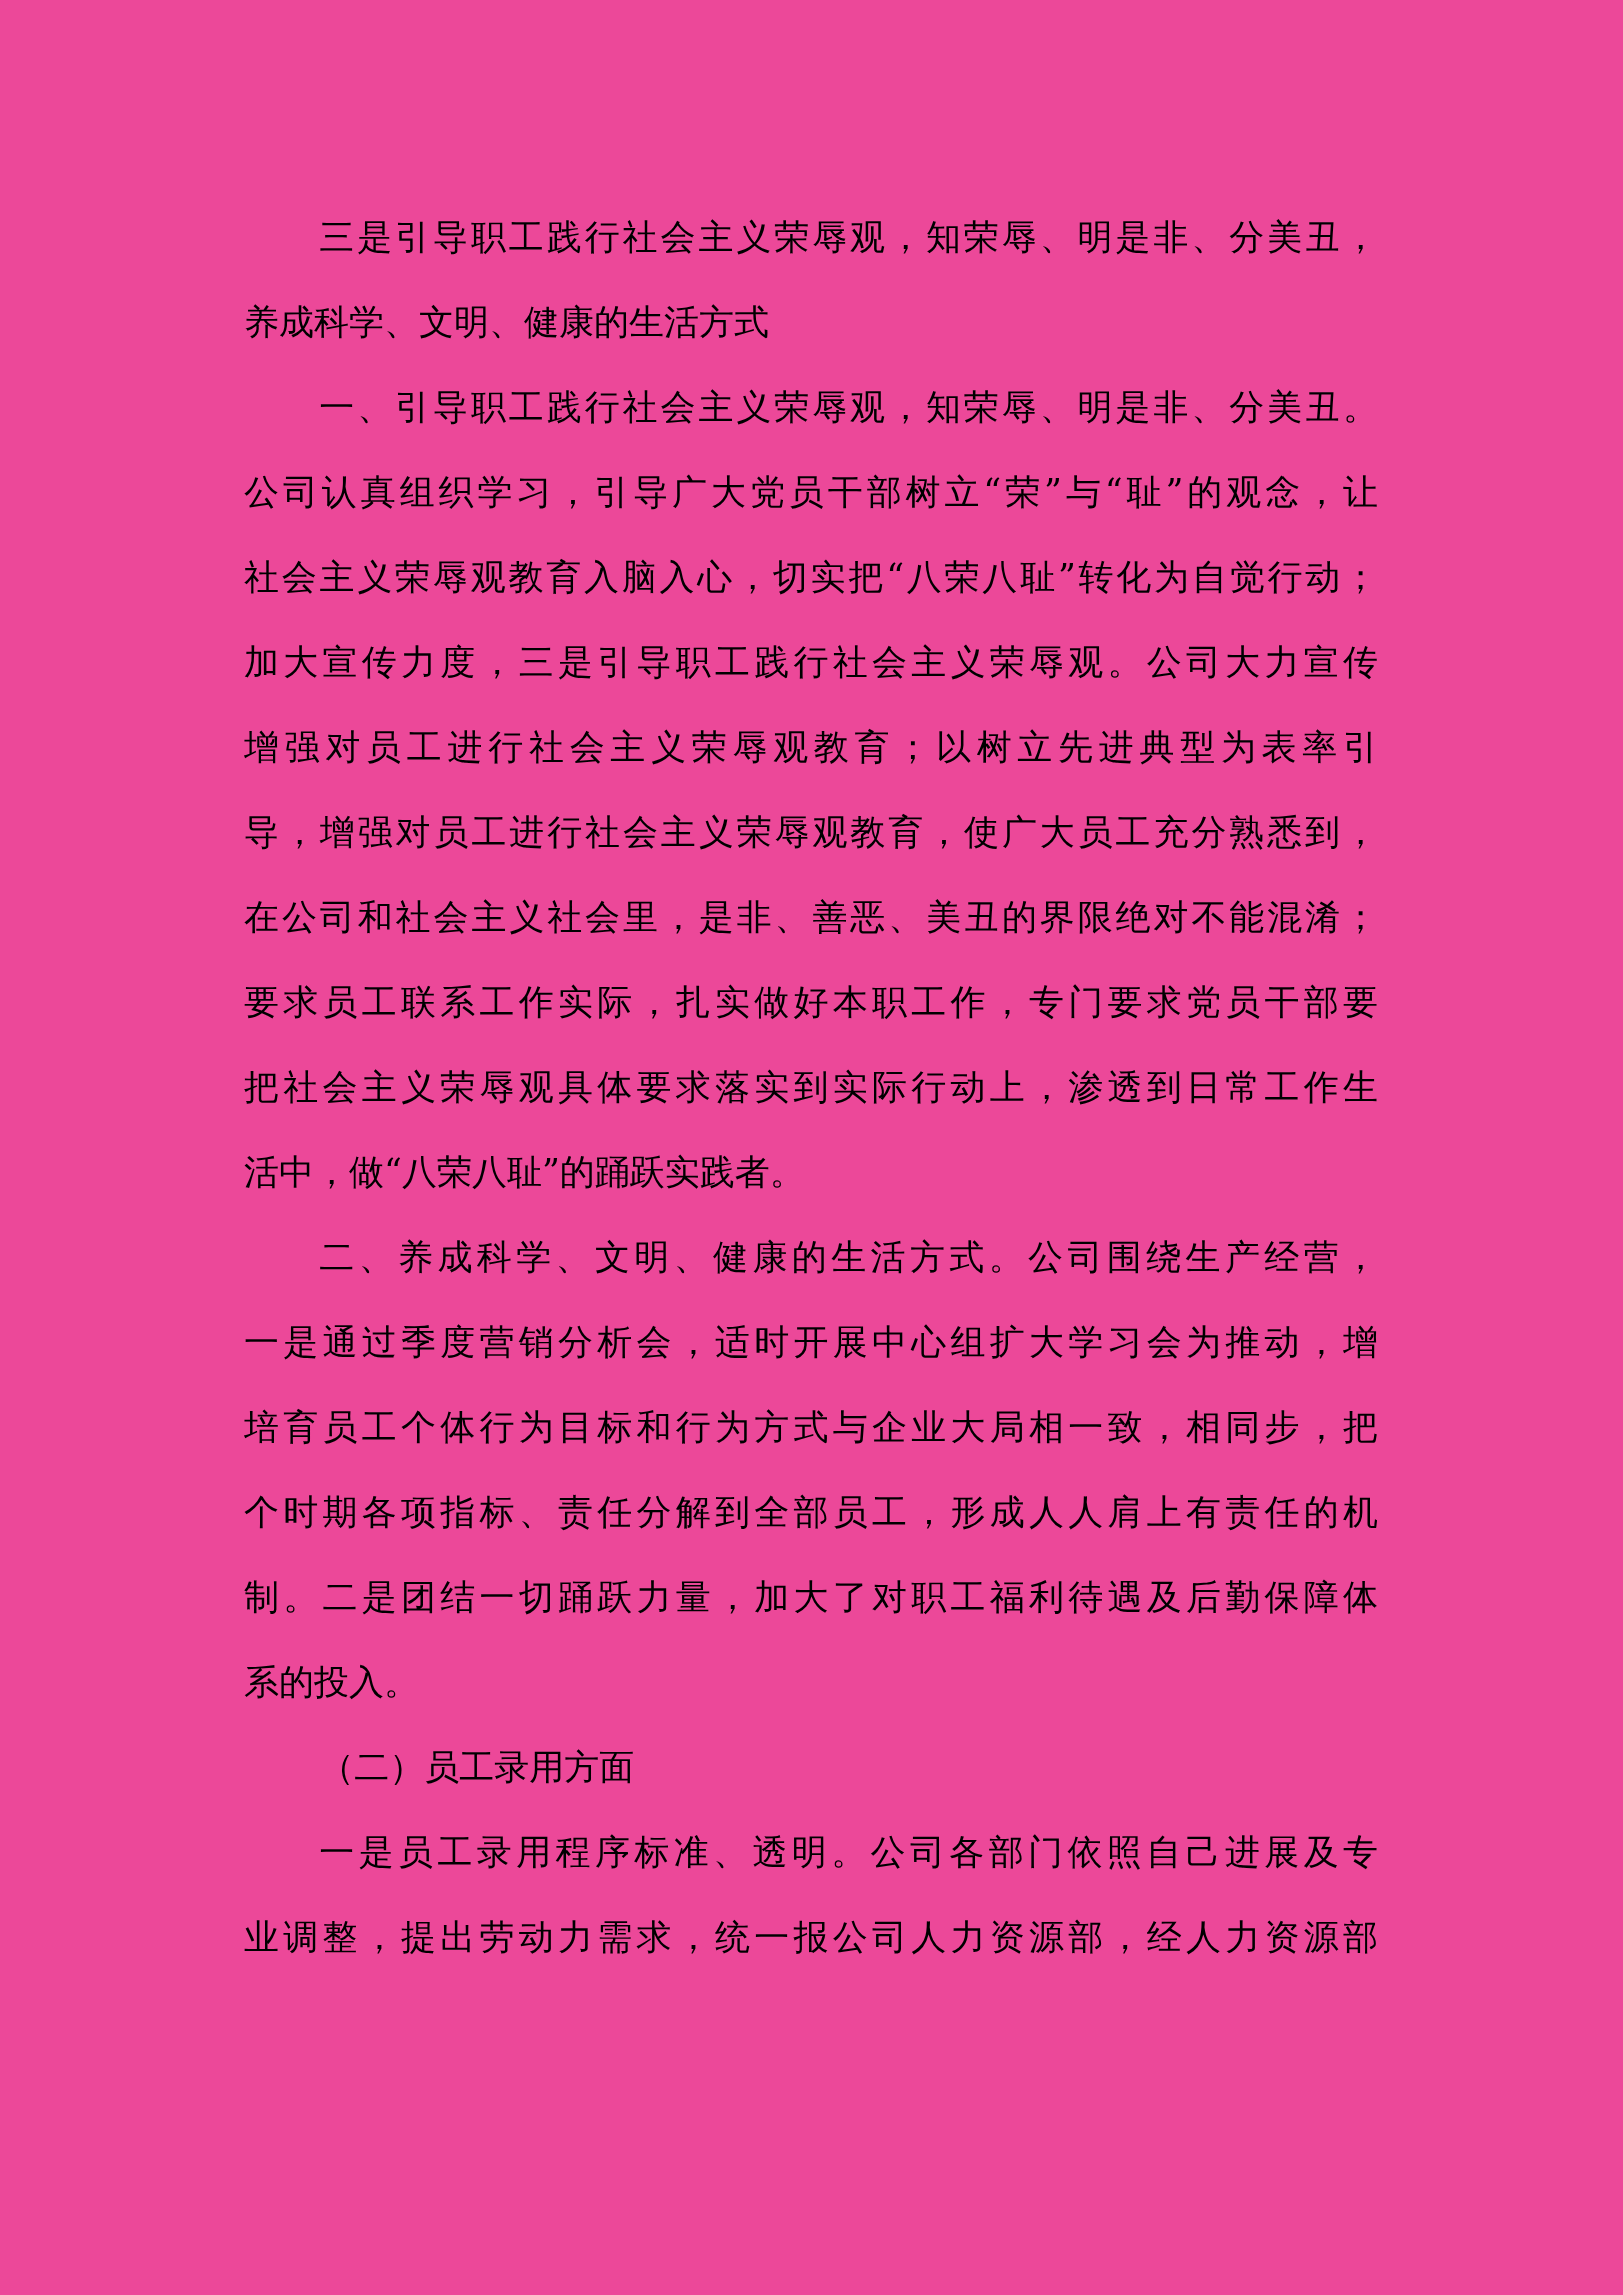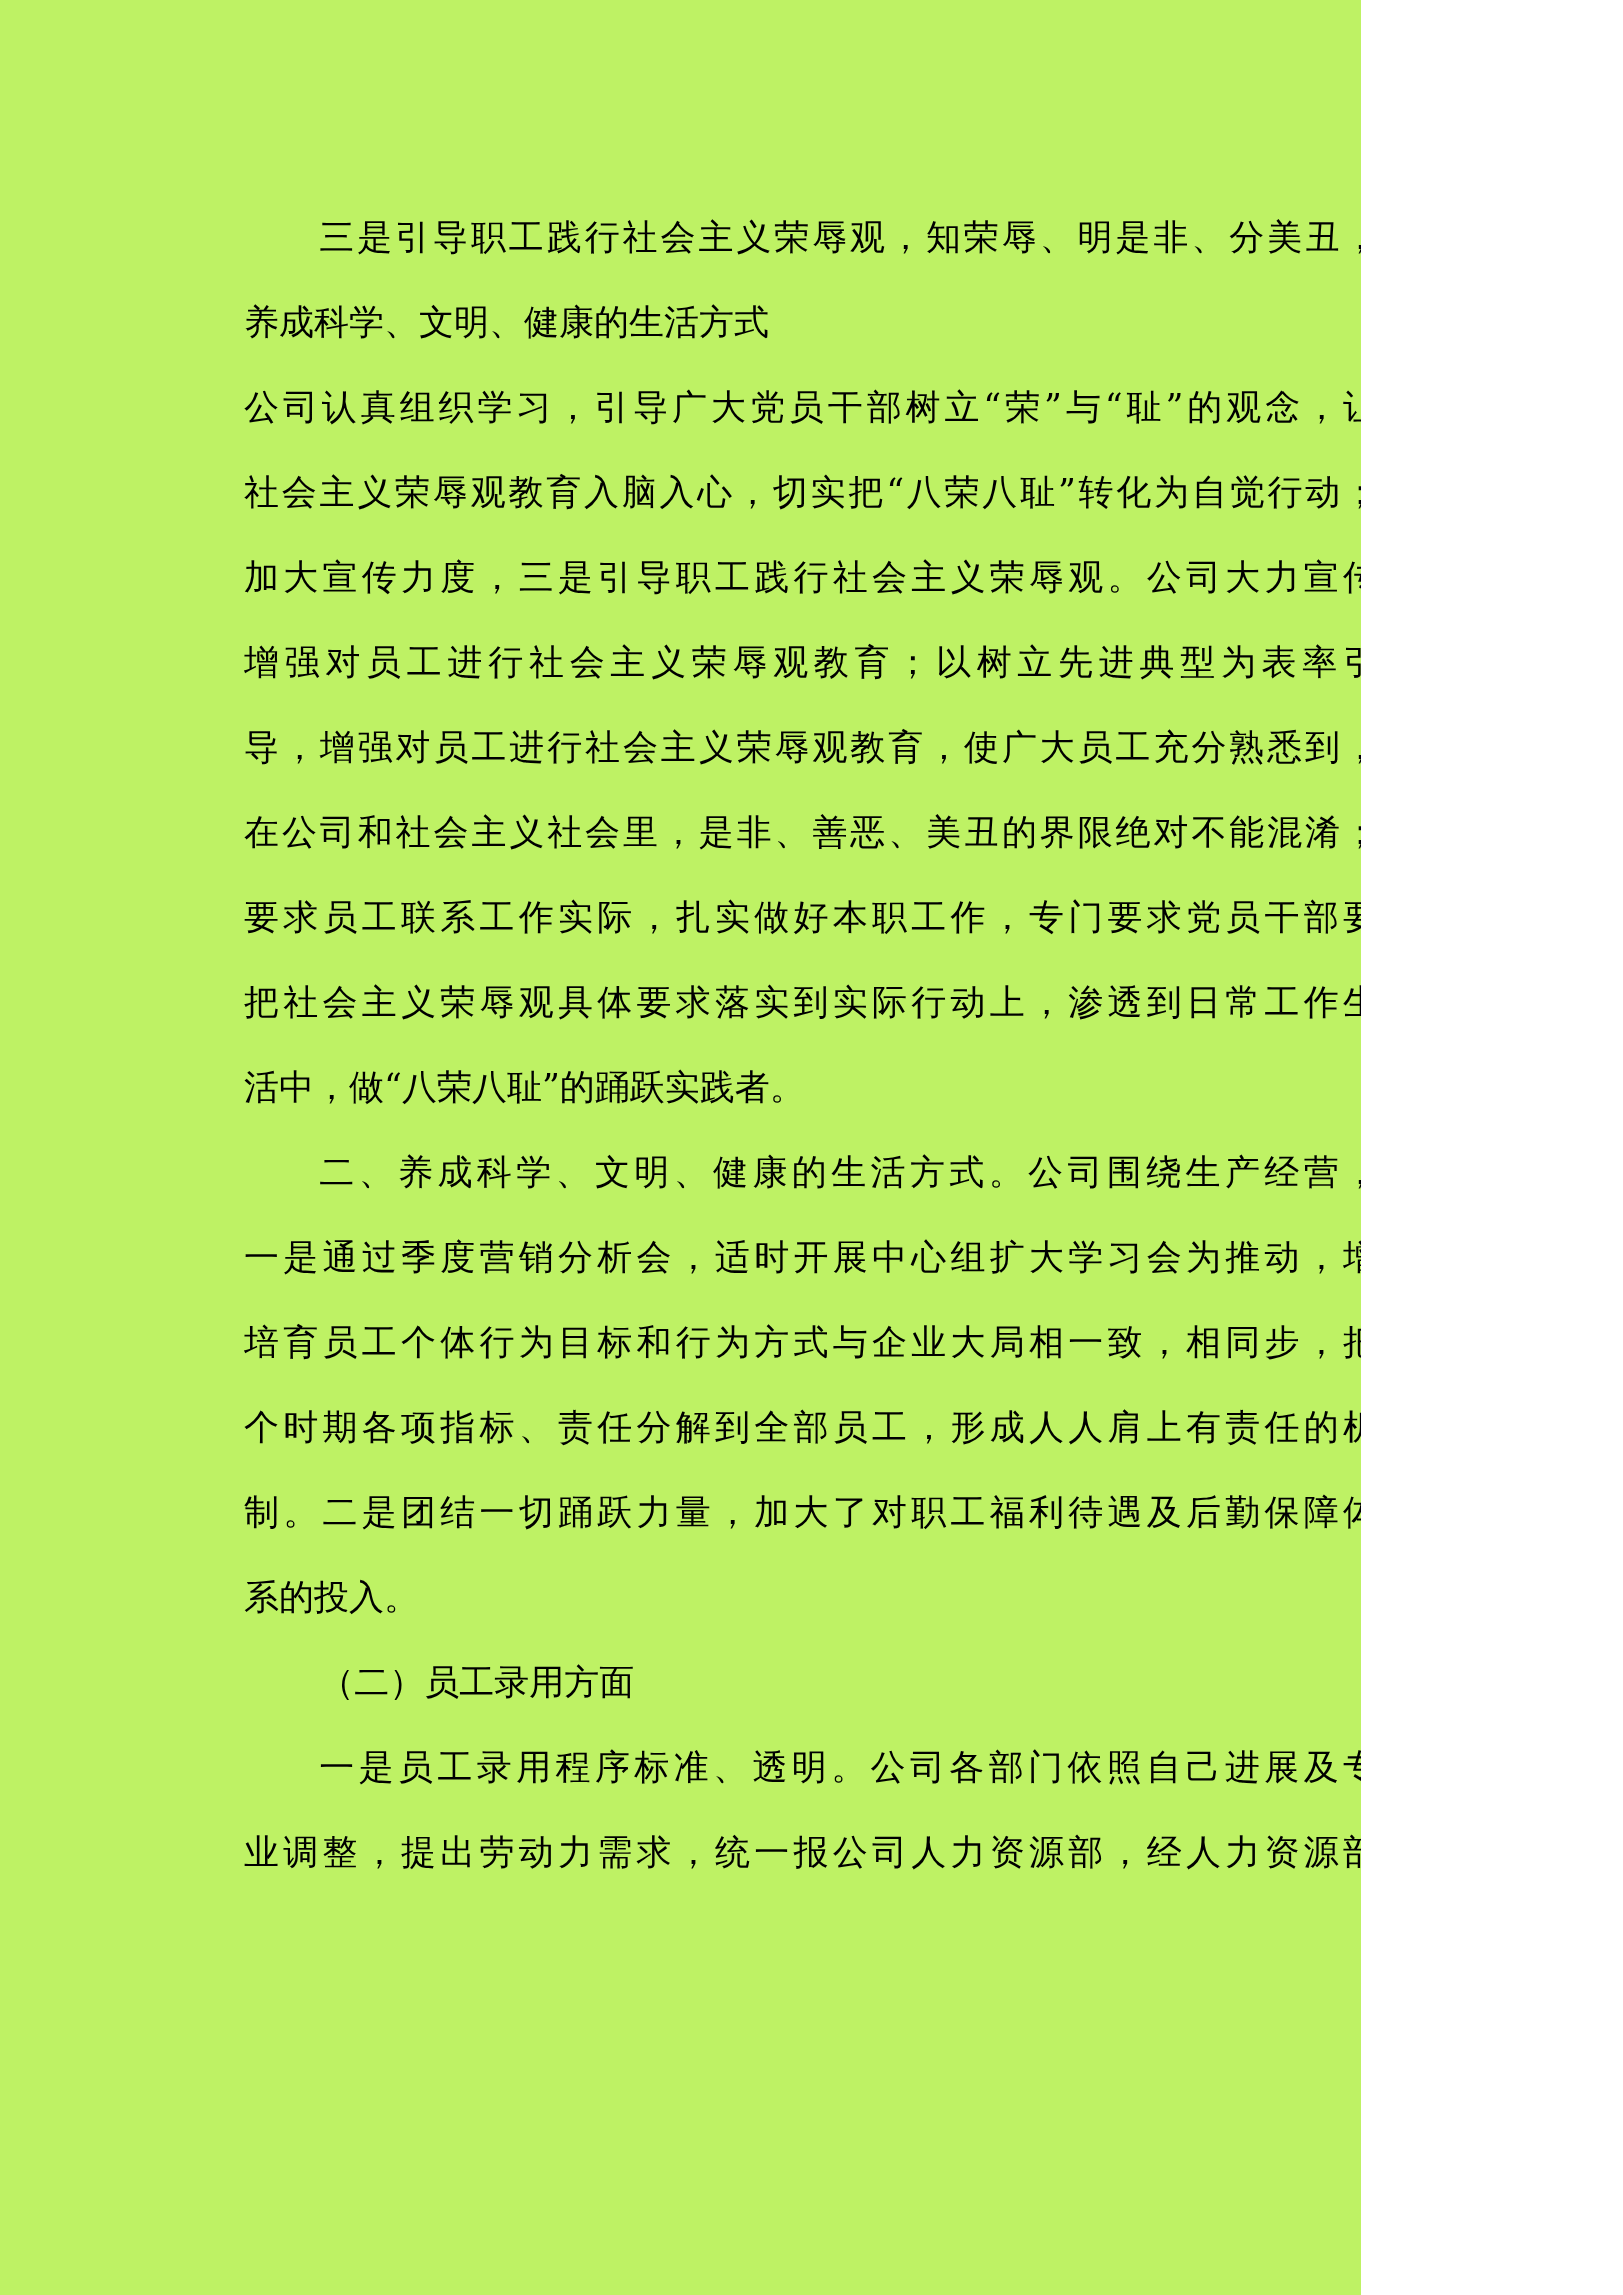--- a/index.html
+++ b/index.html
@@ -2,23 +2,23 @@
 <html style="font-size:7.9px"><head>
 <meta charset="utf-8">
 <style>
   html, body {
     margin: 0;
     padding: 0;
     background: #ffffff;
   }
   .page {
     position: relative;
-    width: 1361px;
+    width: 1623px;
     height: 2295px;
-    background: #bef264;
+    background: #ec4899;
     overflow: hidden;
     font-family: "DejaVu Serif", "Liberation Serif", serif;
   }
   .doc-body {
     position: absolute;
     left: 244px;
     top: 195px;
     width: 1134px;
     color: #000000;
     font-size: 35px;
@@ -37,20 +37,21 @@
     text-indent: 2.15em;
   }
 </style>
 </head>
 <body>
 
 <div class="page">
   <div class="doc-body">
       <div class="line indent justify">三是引导职工践行社会主义荣辱观，知荣辱、明是非、分美丑，</div>
       <div class="line">养成科学、文明、健康的生活方式</div>
+      <div class="line indent justify">一、引导职工践行社会主义荣辱观，知荣辱、明是非、分美丑。</div>
       <div class="line justify">公司认真组织学习，引导广大党员干部树立“荣”与“耻”的观念，让</div>
       <div class="line justify">社会主义荣辱观教育入脑入心，切实把“八荣八耻”转化为自觉行动；</div>
       <div class="line justify">加大宣传力度，三是引导职工践行社会主义荣辱观。公司大力宣传</div>
       <div class="line justify">增强对员工进行社会主义荣辱观教育；以树立先进典型为表率引</div>
       <div class="line justify">导，增强对员工进行社会主义荣辱观教育，使广大员工充分熟悉到，</div>
       <div class="line justify">在公司和社会主义社会里，是非、善恶、美丑的界限绝对不能混淆；</div>
       <div class="line justify">要求员工联系工作实际，扎实做好本职工作，专门要求党员干部要</div>
       <div class="line justify">把社会主义荣辱观具体要求落实到实际行动上，渗透到日常工作生</div>
       <div class="line">活中，做“八荣八耻”的踊跃实践者。</div>
       <div class="line indent justify">二、养成科学、文明、健康的生活方式。公司围绕生产经营，</div>

